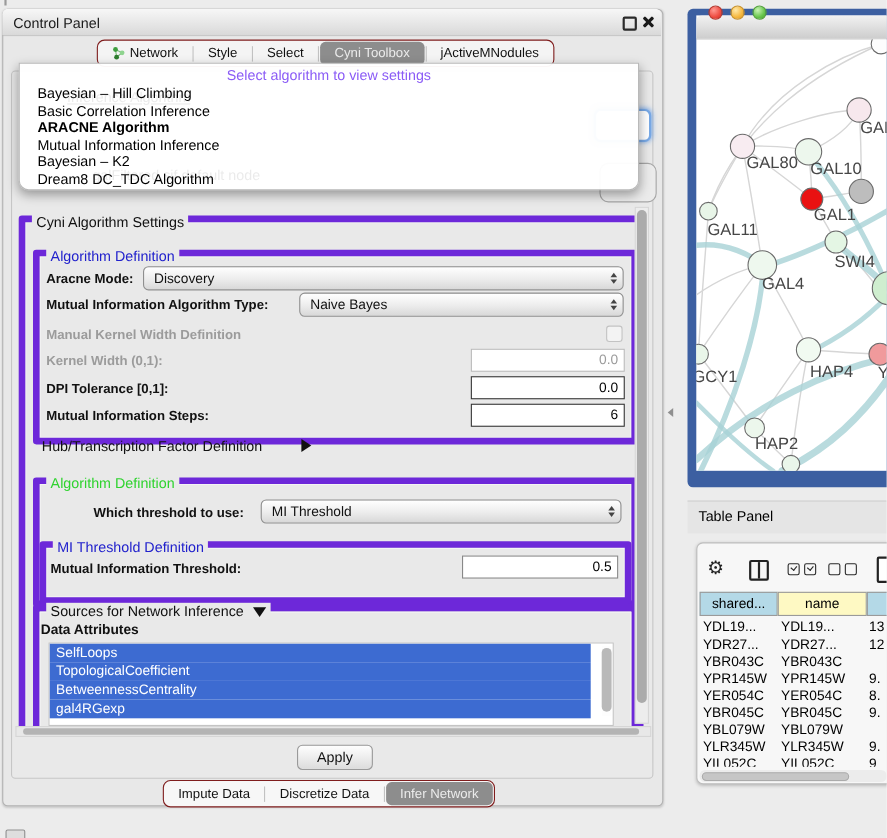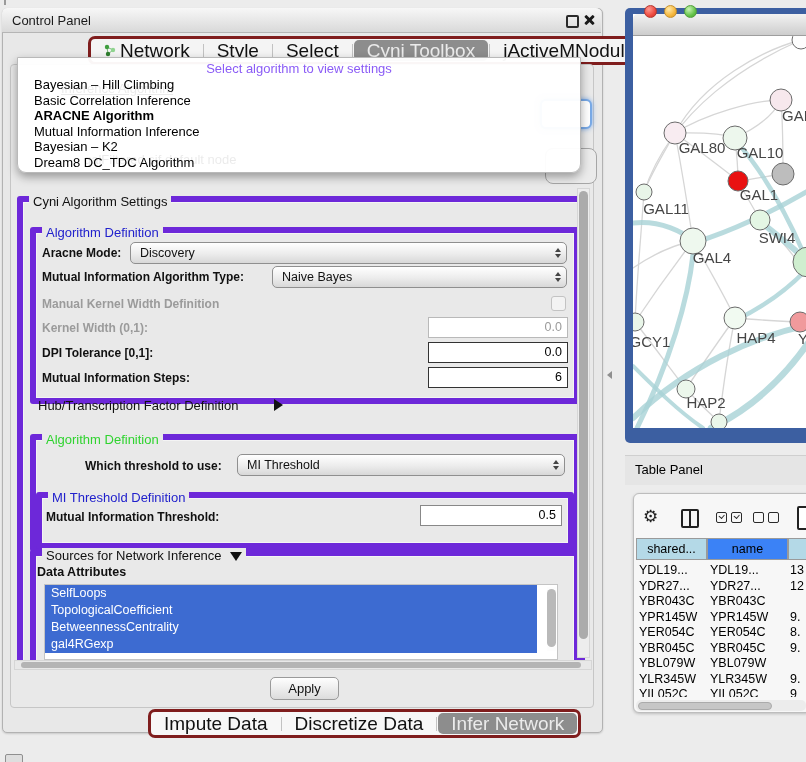--- a/index.html
+++ b/index.html
@@ -13,22 +13,22 @@
   .cp-titlebar{left:2px;top:8px;width:599px;height:24px;border-radius:5px 5px 0 0;
           background:linear-gradient(#f7f7f7,#d9d9d9);border-bottom:1px solid #b5b5b5;}
   .cp-title{left:12px;top:13px;font-size:13px;color:#1a1a1a;}
   .float-ico{left:566px;top:15px;width:9px;height:9px;border:2px solid #2a2a2a;border-radius:2px;}
   .close-ico{left:583px;top:14px;width:12px;height:12px;}
   .close-ico::before,.close-ico::after{content:"";position:absolute;left:5px;top:0;width:3px;height:12px;
           background:#1a1a1a;border-radius:1px;}
   .close-ico::before{transform:rotate(45deg);} .close-ico::after{transform:rotate(-45deg);}
 
   
-  .tabbar{display:flex;align-items:center;background:#f4f4f4;border:3px solid #7f1d1d;
-          border-radius:7px;height:23px;font-size:19px;}
+  .tabbar{display:flex;align-items:center;background:#f4f4f4;border:1px solid #7f1d1d;
+          border-radius:7px;height:23px;font-size:12px;}
   .tab{padding:0 13px;height:21px;line-height:21px;white-space:nowrap;display:flex;align-items:center;gap:4px;}
   .tab.sel{background:#8d8d8d;color:#ebebeb;border-radius:5px;margin:0 1px;}
   .tabsep{width:1px;height:14px;background:#c2c2c2;}
 
   .content-panel{left:10px;top:64px;width:582px;height:642px;background:#e9e9e9;
           border:1px solid #c6c6c6;border-radius:4px;}
 
   
   .popup{left:17px;top:57px;width:562px;height:114px;background:rgba(255,255,255,.96);
          border:1px solid #b9b9b9;border-radius:0 0 9px 9px;box-shadow:0 4px 10px rgba(0,0,0,.35);z-index:50;}
@@ -346,21 +346,21 @@
     <span class="mini-cb ck"></span>
       <span class="mini-cb ck"></span>
   </div>
   <div class="abs" style="left:753px;top:512px;display:flex;gap:4px;">
     <span class="mini-cb"></span>
       <span class="mini-cb"></span>
   </div>
   <div class="abs doc-ico" style="left:797px;top:506px;"></div>
   <div class="abs" id="tbl-header" style="left:633px;top:538px;width:180px;height:22px;">
       <div class="th-cell" style="left: 3px; width: 71px; background: rgb(180, 217, 231);">shared...</div>
-      <div class="th-cell" style="left: 74px; width: 81px; background: #3b82f6;">name</div>
+      <div class="th-cell" style="left: 74px; width: 81px; background: #fef9c3;">name</div>
       <div class="th-cell" style="left: 155px; width: 40px; background: rgb(180, 217, 231);"></div>
     </div>
   <div class="abs" id="tbl-rows" style="left:633px;top:563px;width:180px;height:134px;overflow:hidden;">
       <div class="trow">
         <span style="left: 6px;">YDL19...</span>
         <span style="left: 77px;">YDL19...</span>
         <span style="left: 157px;">13</span>
       </div>
       <div class="trow">
         <span style="left: 6px;">YDR27...</span>

